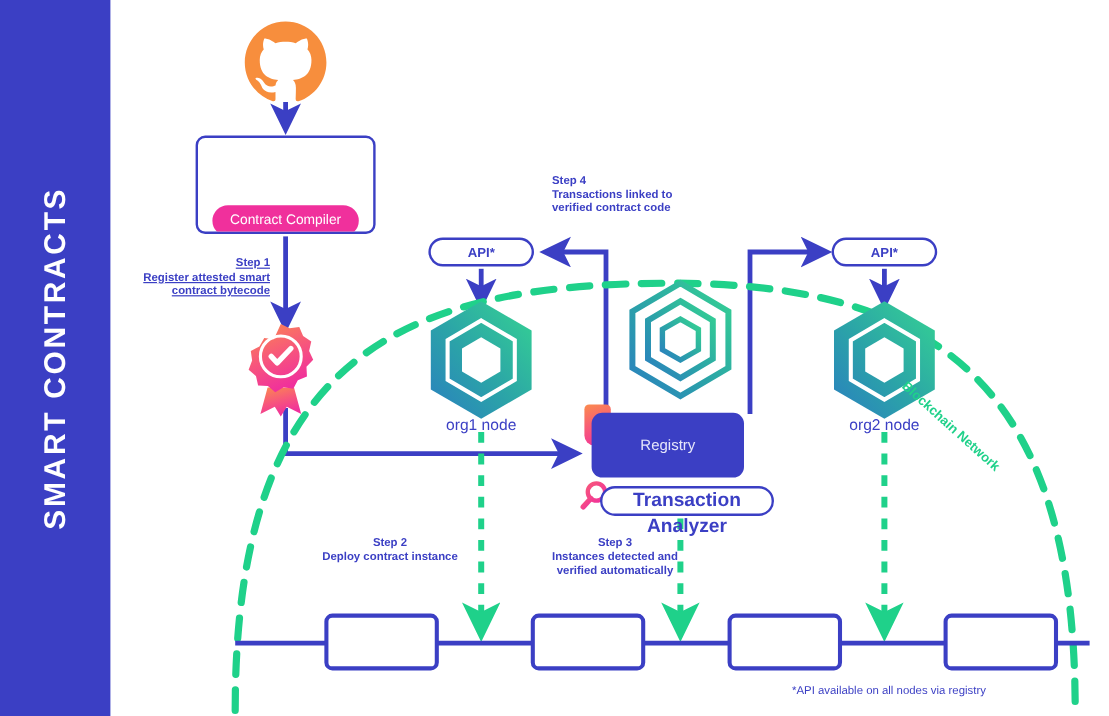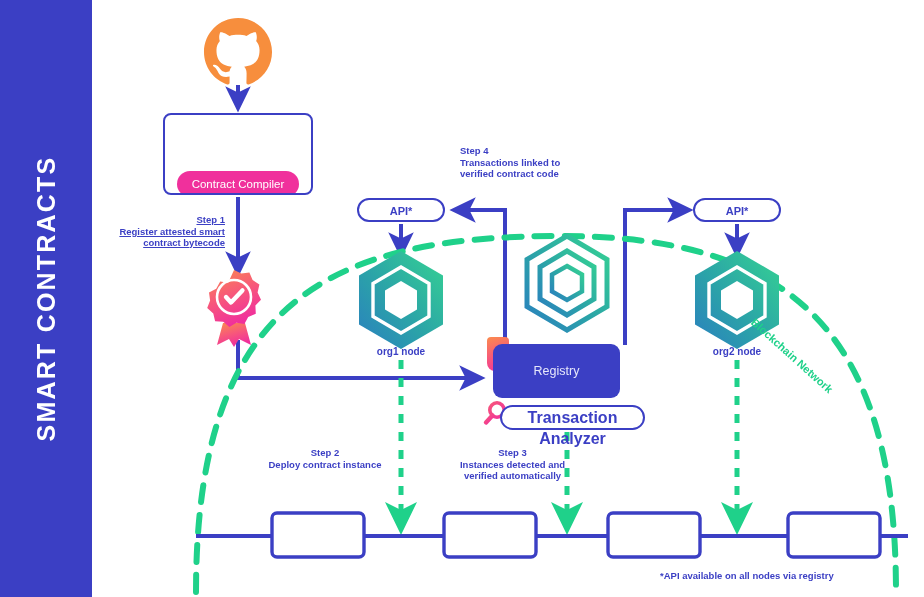--- a/index.html
+++ b/index.html
@@ -44,22 +44,22 @@
        line-height:21px;box-sizing:border-box;}
 
   
   .step{position:absolute;color:#3b3fc4;font-size:9.5px;font-weight:bold;line-height:11.5px;}
   .step .hd{display:block;}
   #step1{left:95px;top:214px;width:130px;text-align:right;text-decoration:underline;}
   #step4{left:460px;top:145px;width:140px;text-align:left;}
   #step2{left:265px;top:447px;width:120px;text-align:center;}
   #step3{left:440px;top:447px;width:145px;text-align:center;}
   #footnote{position:absolute;left:660px;top:570px;color:#3b3fc4;
-       font-size:9.5px;font-weight:bold;}
-  .node-label{position:absolute;color:#3b3fc4;font-size:10px;font-weight:bold;
+       font-size:9.5px;font-weight:normal;}
+  .node-label{position:absolute;color:#3b3fc4;font-size:13px;font-weight:normal;
        text-align:center;width:100px;}
   #label-org1{left:351px;top:346px;}
   #label-org2{left:687px;top:346px;}
   #arc-label{position:absolute;left:757px;top:316px;width:180px;
        color:#1fd18a;font-size:11px;font-weight:bold;
        transform:rotate(42deg);transform-origin:0 0;}
 </style>
 </head>
 <body>
 

